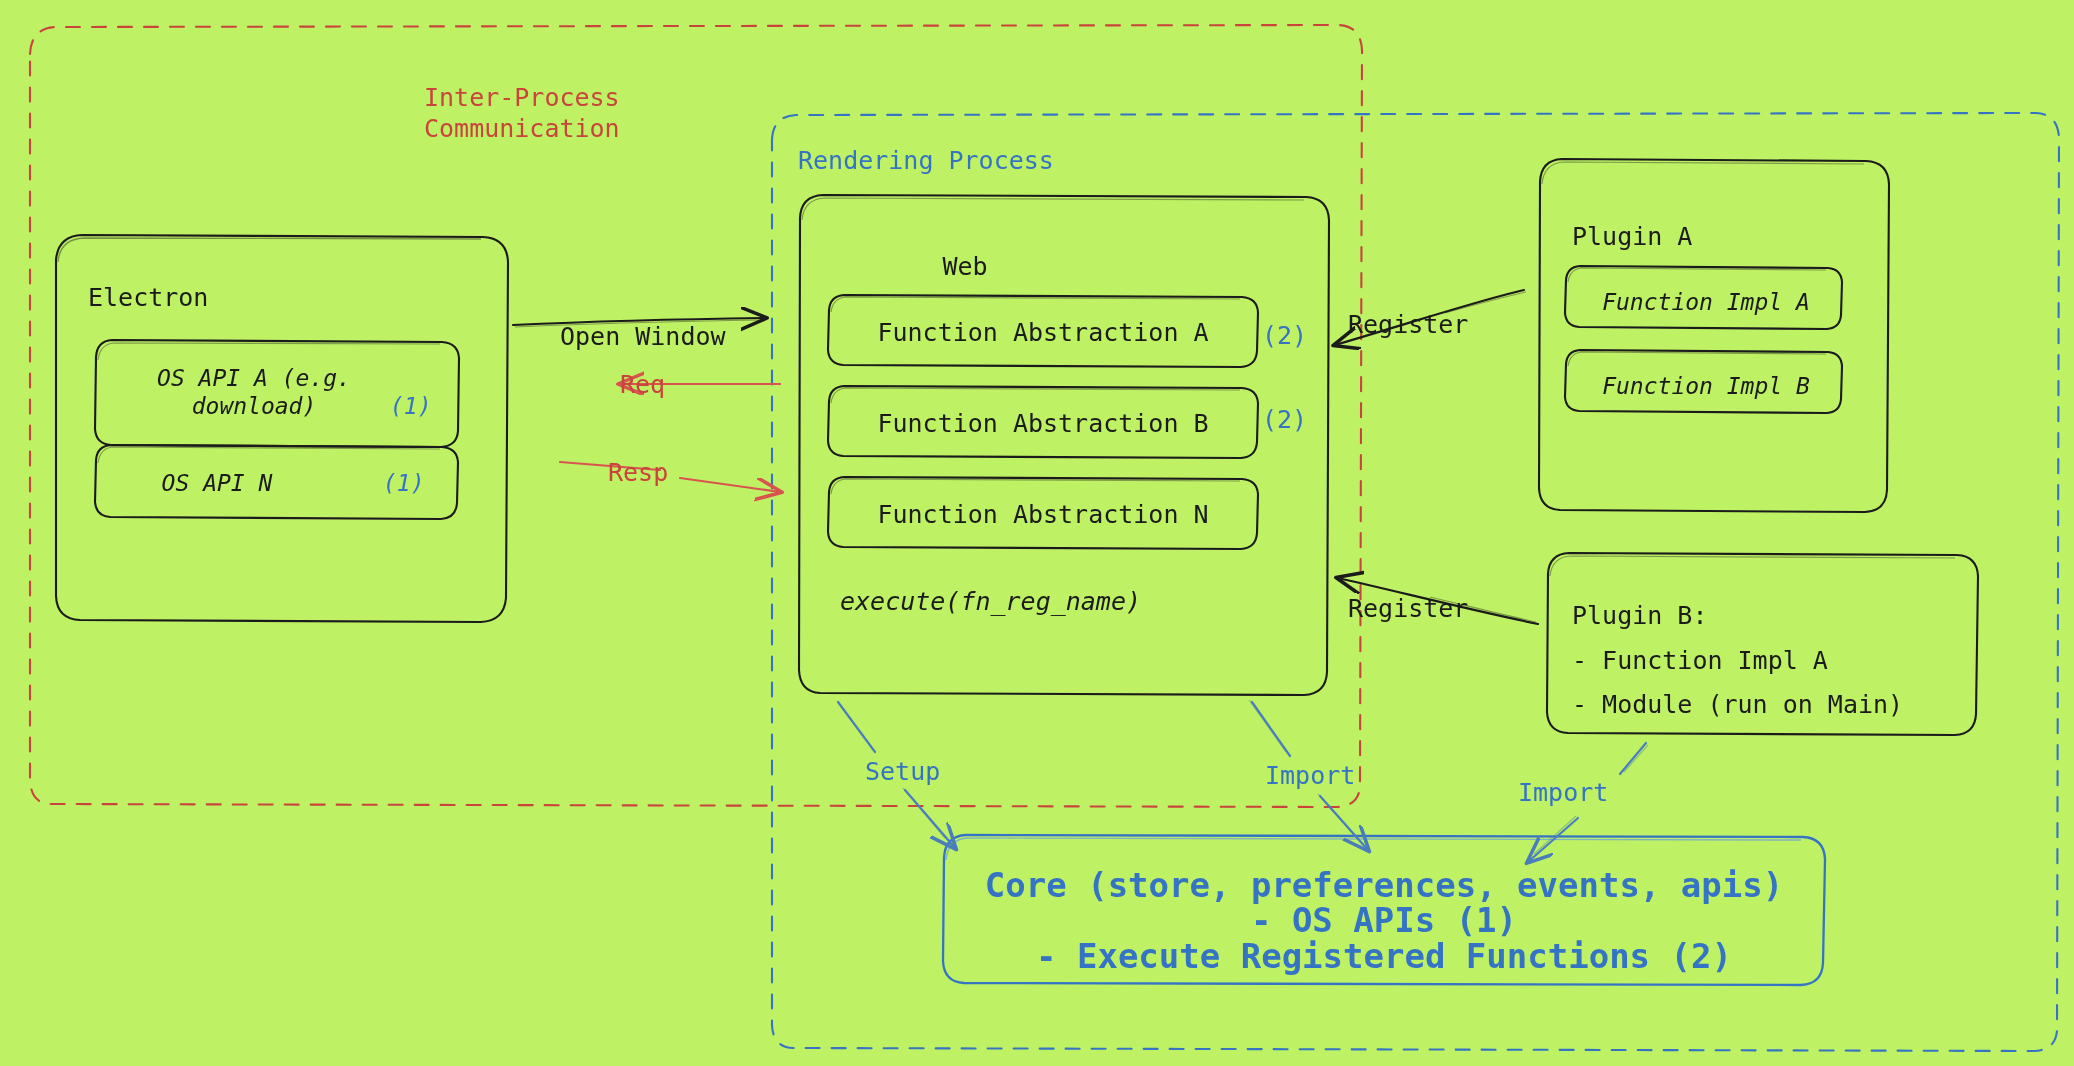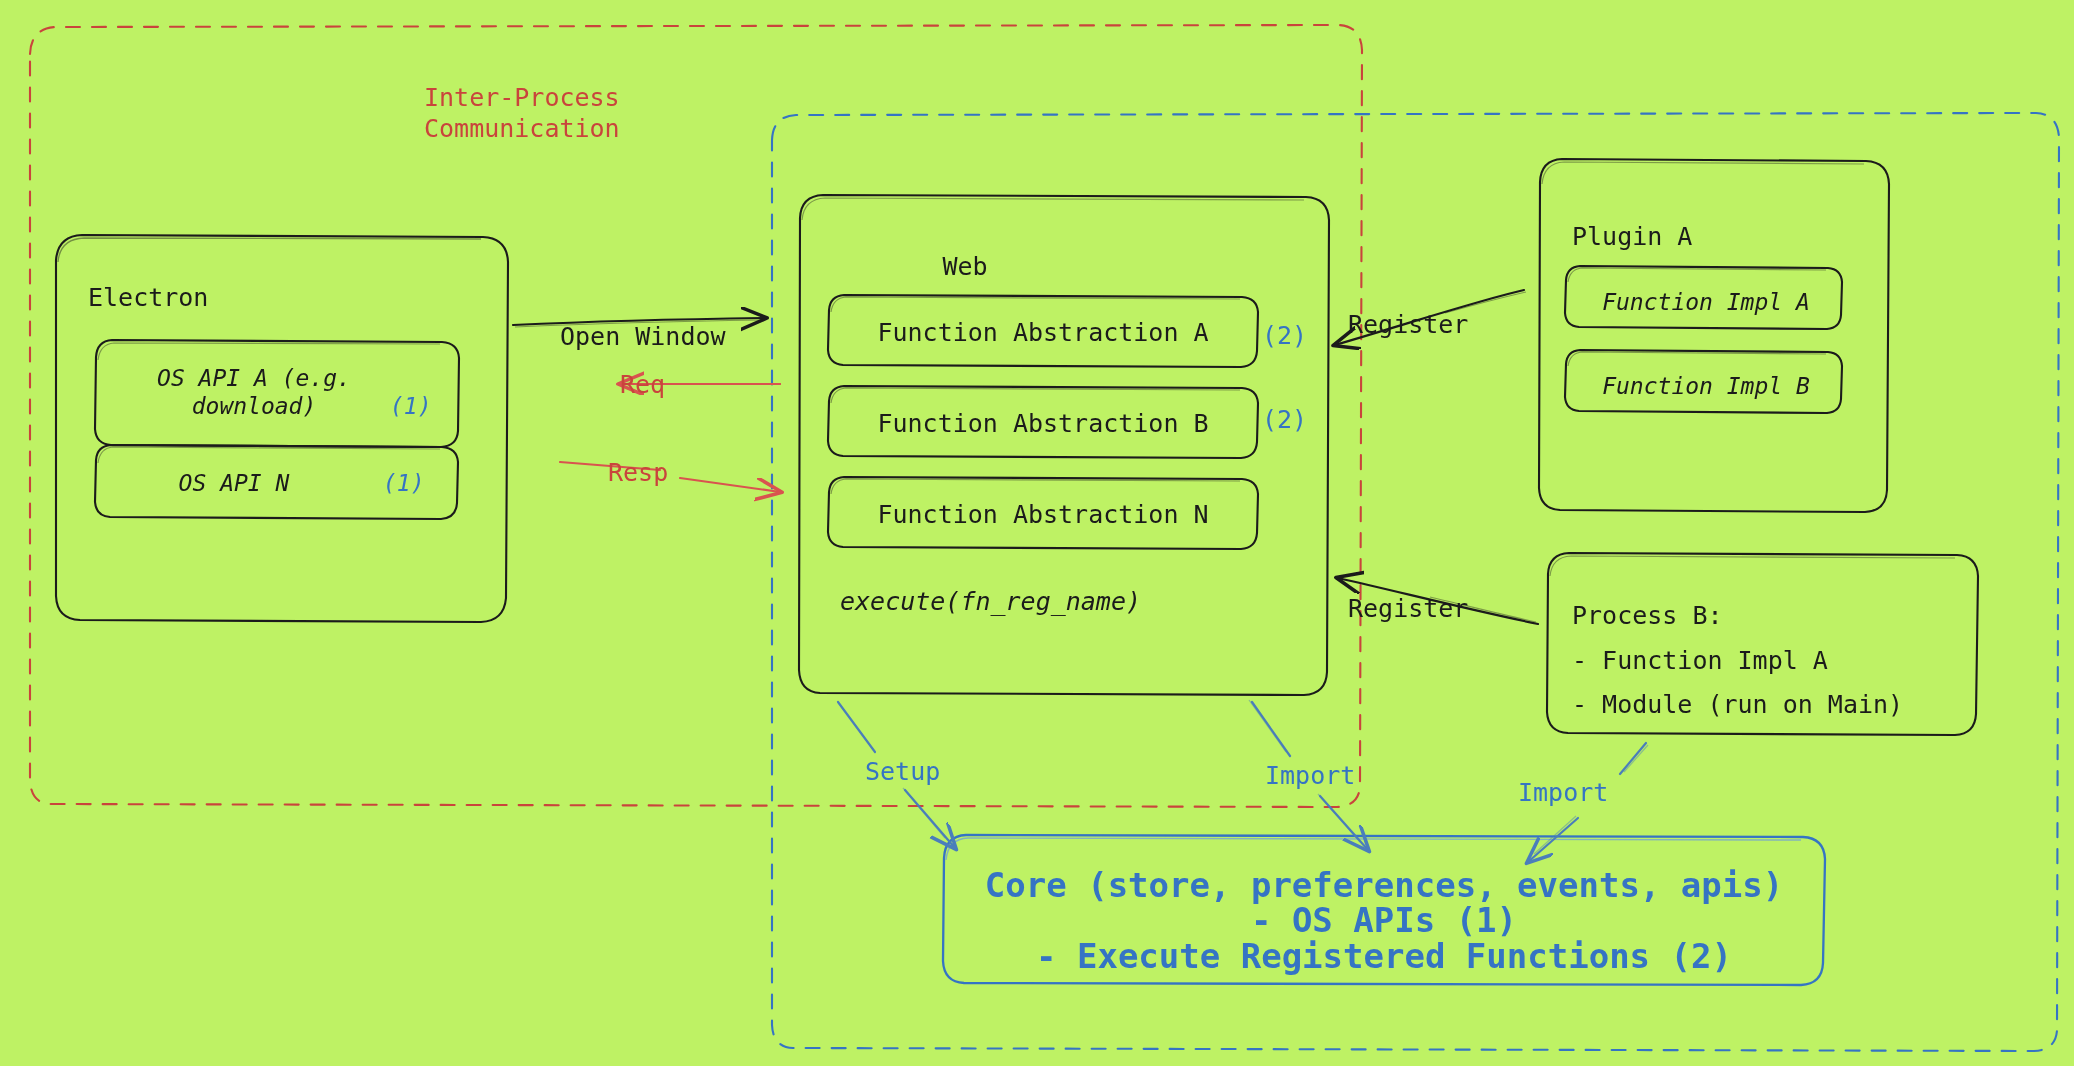--- a/index.html
+++ b/index.html
@@ -164,27 +164,28 @@
     <g>
       <path d="M1646,743 L1620,774" fill="none" stroke="#4a7ebb" stroke-width="2.2" stroke-linecap="round"></path>
       <path d="M1648,745 L1624,772" fill="none" stroke="#4a7ebb" stroke-width="1.2" opacity="0.45"></path>
       <path d="M1578,818 L1528,862" fill="none" stroke="#4a7ebb" stroke-width="2.2" stroke-linecap="round" marker-end="url(#ah-blue)"></path>
       <path d="M1576,816 L1534,854" fill="none" stroke="#4a7ebb" stroke-width="1.2" opacity="0.45"></path>
     </g>
   </svg>
 
   <div class="lbl red fs-head t-left" style="left:424px; top:83px; width:320px;"><span>Inter-Process</span><br><span>Communication</span></div>
 
+  <div class="lbl blue fs-head t-left" style="left:798px; top:146px; width:360px;">Rendering Process</div>
 
   <div class="lbl dark fs-box t-left" style="left:88px; top:283px; width:300px;">Electron</div>
 
   <div class="lbl dark fs-sm t-center" style="left:104px; top:364px; width:300px;"><span>OS API A (e.g.</span><br><span>download)</span></div>
   <div class="lbl blue fs-sm t-left" style="left:390px; top:392px; width:70px;">(1)</div>
 
-  <div class="lbl dark fs-sm t-center" style="left:84px; top:469px; width:300px;">OS API N</div>
+  <div class="lbl dark fs-sm t-center" style="left:67px; top:469px; width:300px;">OS API N</div>
   <div class="lbl blue fs-sm t-left" style="left:383px; top:469px; width:70px;">(1)</div>
 
   <div class="lbl dark fs-arrow t-left" style="left:560px; top:278px; width:260px;margin-top:44px;">Open Window</div>
 
   <div class="lbl red fs-arrow t-left" style="left:620px; top:370px; width:90px;">Req</div>
 
   <div class="lbl red fs-arrow t-left" style="left:608px; top:458px; width:110px;">Resp</div>
 
   <div class="lbl dark fs-box t-center" style="left:865px; top:252px; width:200px;">Web</div>
 
@@ -198,21 +199,21 @@
 
   <div class="lbl dark fs-box t-left" style="left:840px; top:587px; width:500px;font-style:italic;">execute(fn_reg_name)</div>
 
   <div class="lbl dark fs-arrow t-left" style="left:1348px; top:310px; width:180px;">Register</div>
   <div class="lbl dark fs-arrow t-left" style="left:1348px; top:594px; width:180px;">Register</div>
 
   <div class="lbl dark fs-box t-left" style="left:1572px; top:222px; width:280px;">Plugin A</div>
   <div class="lbl dark fs-sm t-center" style="left:1570px; top:288px; width:272px;">Function Impl A</div>
   <div class="lbl dark fs-sm t-center" style="left:1570px; top:372px; width:272px;">Function Impl B</div>
 
-  <div class="lbl dark fs-box t-left" style="left:1572px; top:601px; width:400px;">Process B:</div>
+  <div class="lbl dark fs-box t-left" style="left:1572px; top:601px; width:400px;">Plugin B:</div>
   <div class="lbl dark fs-box t-left" style="left:1572px; top:646px; width:400px;">- Function Impl A</div>
   <div class="lbl dark fs-box t-left" style="left:1572px; top:690px; width:420px;">- Module (run on Main)</div>
 
   <div class="lbl blue fs-arrow t-left" style="left:865px; top:757px; width:160px;">Setup</div>
   <div class="lbl blue fs-arrow t-left" style="left:1265px; top:761px; width:160px;">Import</div>
   <div class="lbl blue fs-arrow t-left" style="left:1518px; top:778px; width:160px;">Import</div>
 
   <div class="lbl blue fs-core t-center" style="left:944px; top:865px; width:880px;">Core (store, preferences, events, apis)</div>
   <div class="lbl blue fs-core t-center" style="left:944px; top:900px; width:880px;">- OS APIs (1)</div>
   <div class="lbl blue fs-core t-center" style="left:944px; top:936px; width:880px;">- Execute Registered Functions (2)</div>

